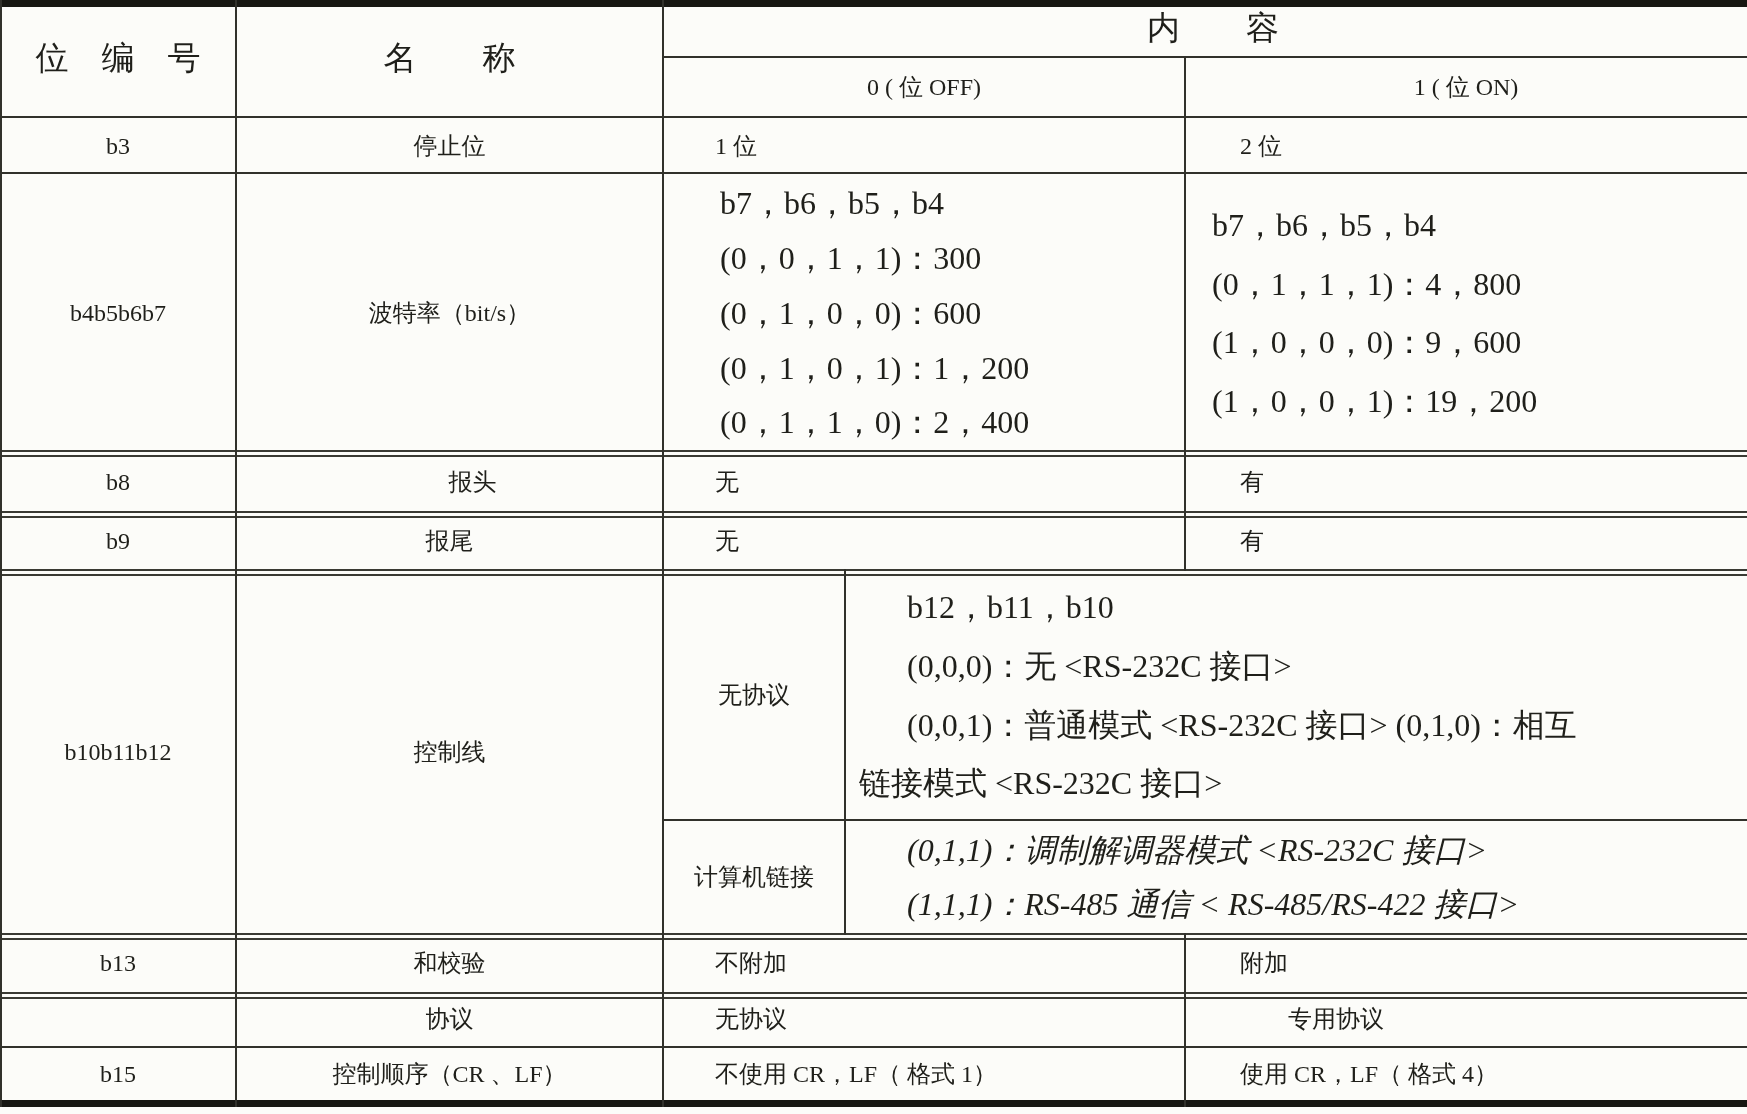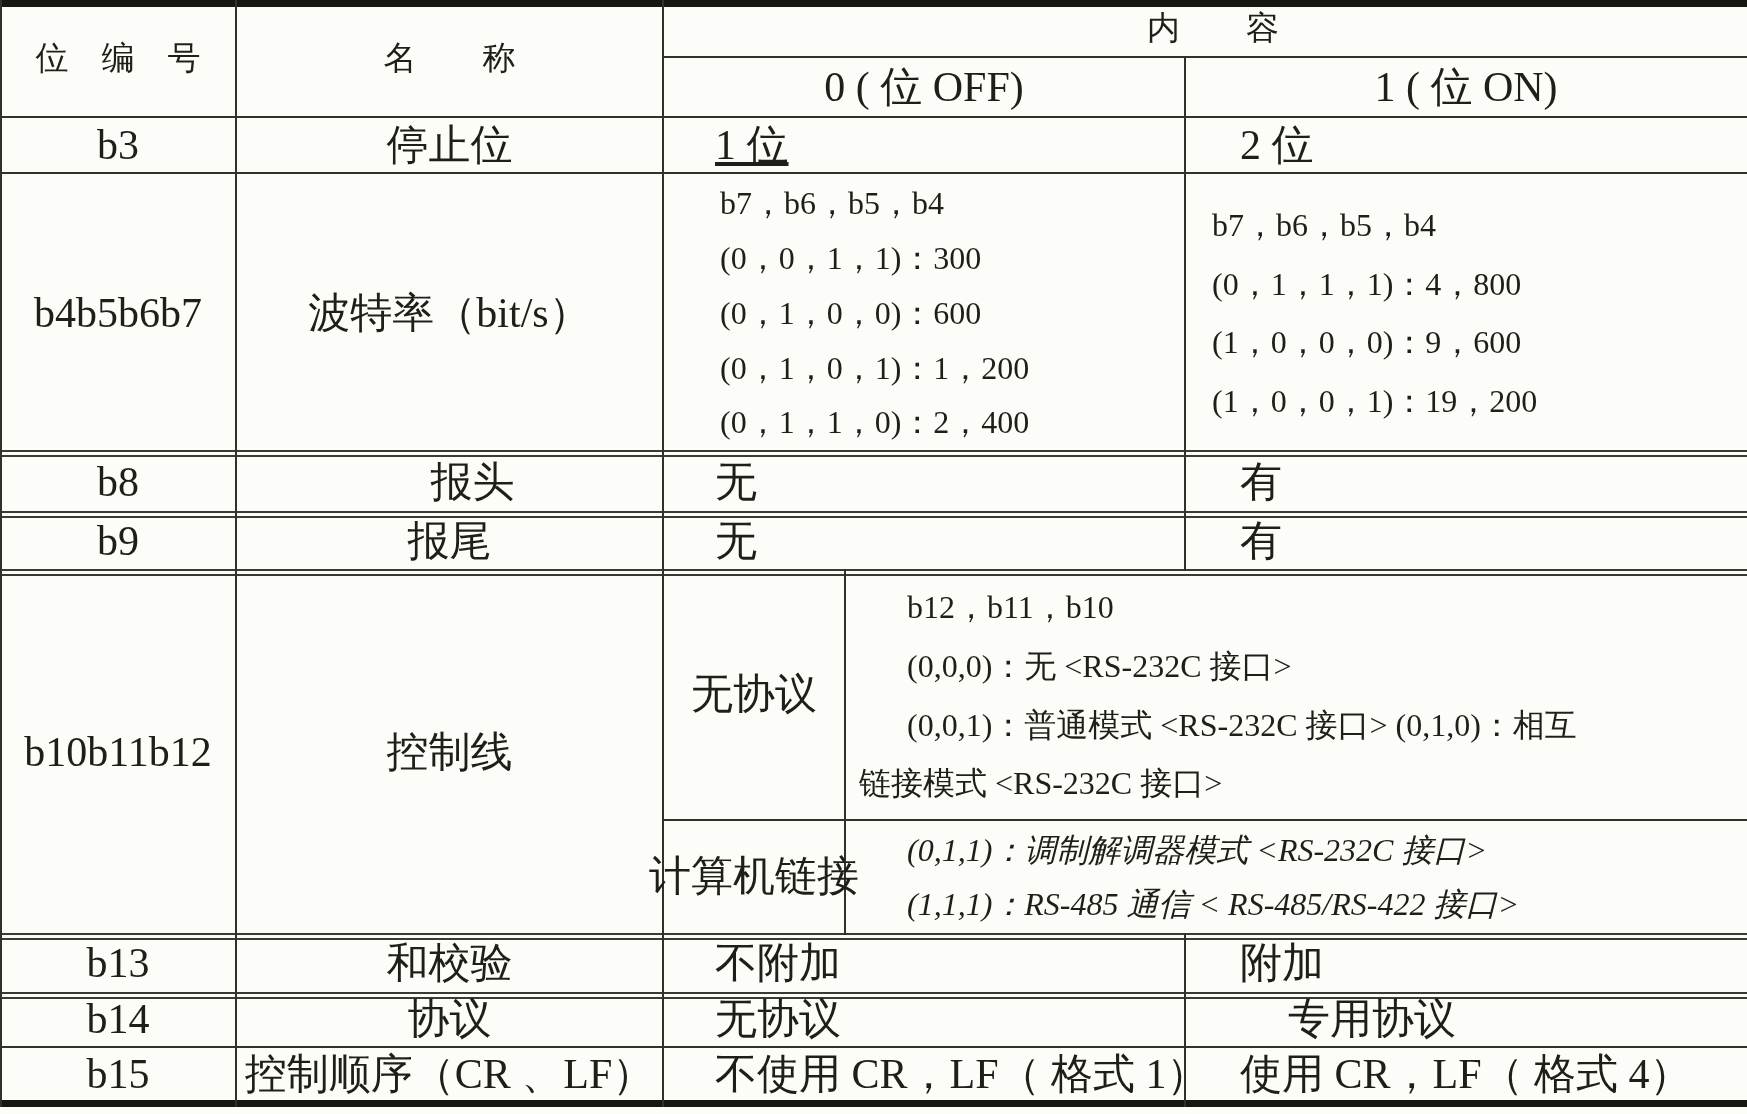--- a/index.html
+++ b/index.html
@@ -10,21 +10,21 @@
     font-family:"Liberation Serif","DejaVu Serif",serif;
     color:#1f1f1a;
     overflow:hidden;
   }
   
   .hl{position:absolute;height:2px;background:#31312b;}
   .hl.dbl{height:7px;background:transparent;border-top:2px solid #3a3a33;border-bottom:2px solid #3a3a33;box-sizing:border-box;}
   .hl.thick{height:7px;background:#171712;}
   .vl{position:absolute;width:2px;background:#31312b;}
   
-  .cell{position:absolute;display:flex;align-items:center;font-size:42px;line-height:1.25;box-sizing:border-box;white-space:nowrap;}
+  .cell{position:absolute;display:flex;align-items:center;font-size:24px;line-height:1.25;box-sizing:border-box;white-space:nowrap;}
   .c{justify-content:center;text-align:center;}
   .l{justify-content:flex-start;}
   .multi{position:absolute;display:flex;flex-direction:column;justify-content:space-around;box-sizing:border-box;font-size:32px;line-height:1.2;white-space:nowrap;}
   .ind{text-indent:48px;}
   .hdr{font-size:33px;}
 </style>
 </head>
 <body>
 
 <div class="page">
@@ -50,21 +50,21 @@
   <div class="vl" style="left:844px;top:569px;height:366px;"></div>
 
   <div class="cell c hdr" style="left:0;top:0;width:236px;height:117px;">位　编　号</div>
   <div class="cell c hdr" style="left:236px;top:0;width:427px;height:117px;">名　　称</div>
   <div class="cell c hdr" style="left:663px;top:0;width:1084px;height:57px;padding-left:16px;">内　　容</div>
   <div class="cell c" style="left:663px;top:57px;width:522px;height:60px;">0 ( 位 OFF)</div>
   <div class="cell c" style="left:1185px;top:57px;width:562px;height:60px;">1 ( 位 ON)</div>
 
   <div class="cell c" style="left:0;top:117px;width:236px;height:57px;">b3</div>
   <div class="cell c" style="left:236px;top:117px;width:427px;height:57px;">停止位</div>
-  <div class="cell l" style="left:663px;top:117px;width:522px;height:57px;padding-left:52px;text-decoration:underline;">1 位</div>
+  <div class="cell l" style="left:663px;top:117px;width:522px;height:57px;padding-left:52px;">1 位</div>
   <div class="cell l" style="left:1185px;top:117px;width:618px;height:57px;padding-left:55px;">2 位</div>
 
   <div class="cell c" style="left:0;top:174px;width:236px;height:278px;">b4b5b6b7</div>
   <div class="cell c" style="left:236px;top:174px;width:427px;height:278px;">波特率（bit/s）</div>
   <div class="multi" style="left:663px;top:176px;width:522px;height:274px;padding-left:57px;">
     <div>b7，b6，b5，b4</div>
     <div>(0，0，1，1)：300</div>
     <div>(0，1，0，0)：600</div>
     <div>(0，1，0，1)：1，200</div>
     <div>(0，1，1，0)：2，400</div>
@@ -99,21 +99,20 @@
   <div class="multi" style="left:845px;top:823px;width:902px;height:108px;padding-left:14px;font-style:italic;">
     <div class="ind">(0,1,1)：调制解调器模式 &lt;RS-232C 接口&gt;</div>
     <div class="ind">(1,1,1)：RS-485 通信 &lt; RS-485/RS-422 接口&gt;</div>
   </div>
 
   <div class="cell c" style="left:0;top:934px;width:236px;height:58px;">b13</div>
   <div class="cell c" style="left:236px;top:934px;width:427px;height:58px;">和校验</div>
   <div class="cell l" style="left:1185px;top:934px;width:562px;height:58px;padding-left:55px;">附加</div>
   <div class="cell l" style="left:663px;top:934px;width:522px;height:58px;padding-left:52px;">不附加</div>
 
-  <div class="cell c" style="left:0;top:992px;width:236px;height:54px;">b14</div>
   <div class="cell c" style="left:236px;top:992px;width:427px;height:54px;">协议</div>
   <div class="cell l" style="left:663px;top:992px;width:522px;height:54px;padding-left:52px;">无协议</div>
   <div class="cell l" style="left:1185px;top:992px;width:562px;height:54px;padding-left:55px;margin-left:48px;">专用协议</div>
 
   <div class="cell c" style="left:0;top:1046px;width:236px;height:56px;">b15</div>
   <div class="cell c" style="left:236px;top:1046px;width:427px;height:56px;">控制顺序（CR 、LF）</div>
   <div class="cell l" style="left:663px;top:1046px;width:522px;height:56px;padding-left:32px;margin-left:20px;">不使用 CR，LF（ 格式 1）</div>
   <div class="cell l" style="left:1185px;top:1046px;width:562px;height:56px;padding-left:55px;">使用 CR，LF（ 格式 4）</div>
 
 </div>

